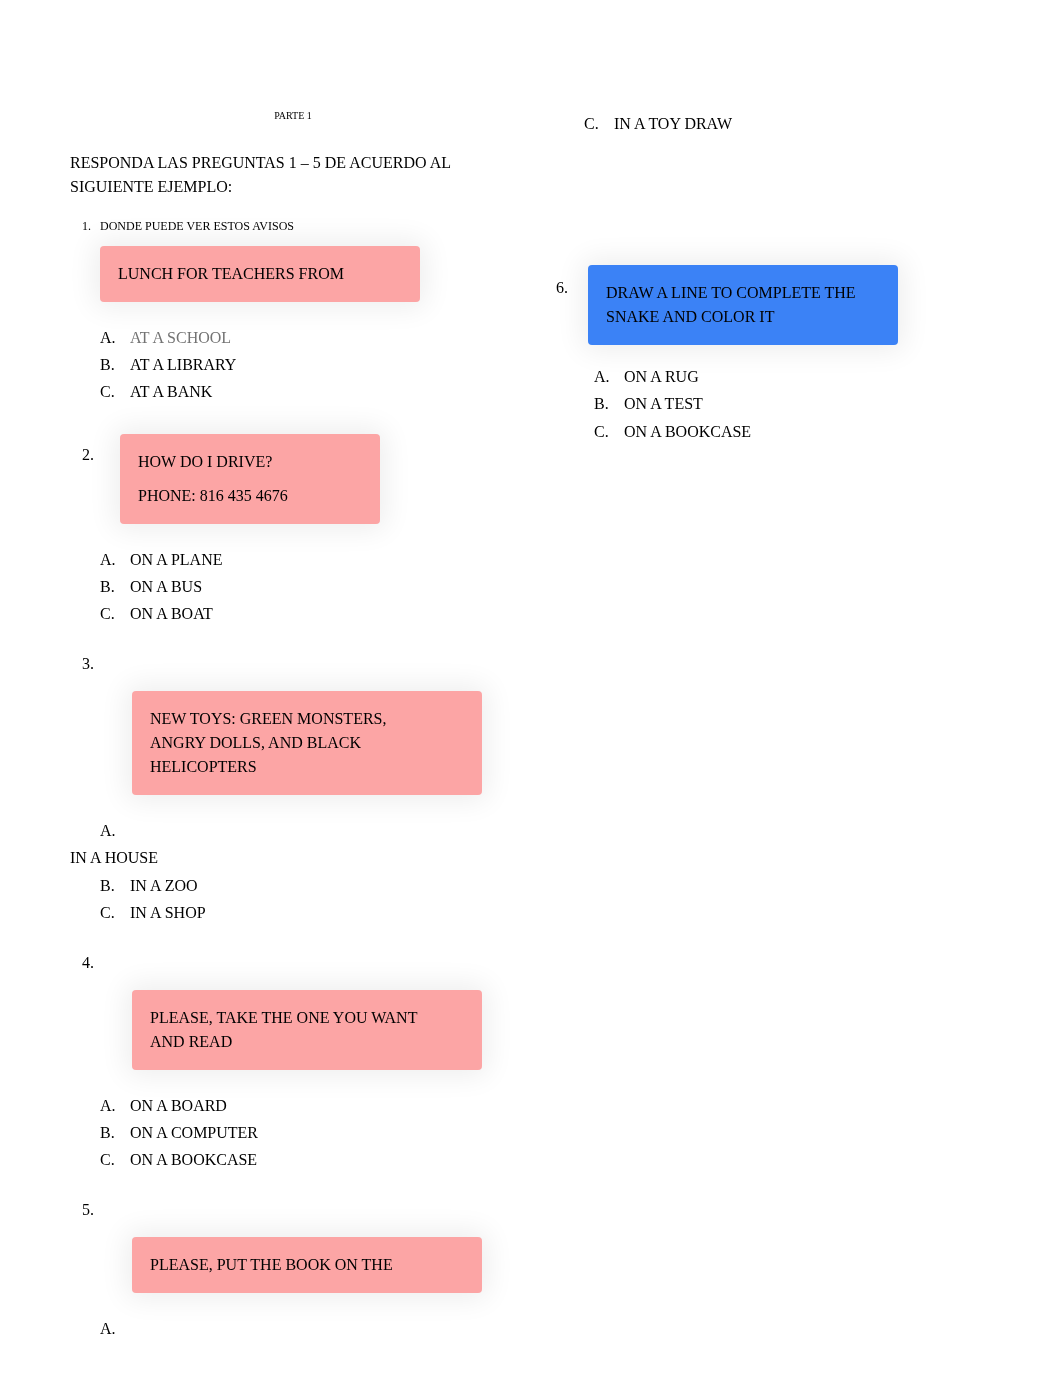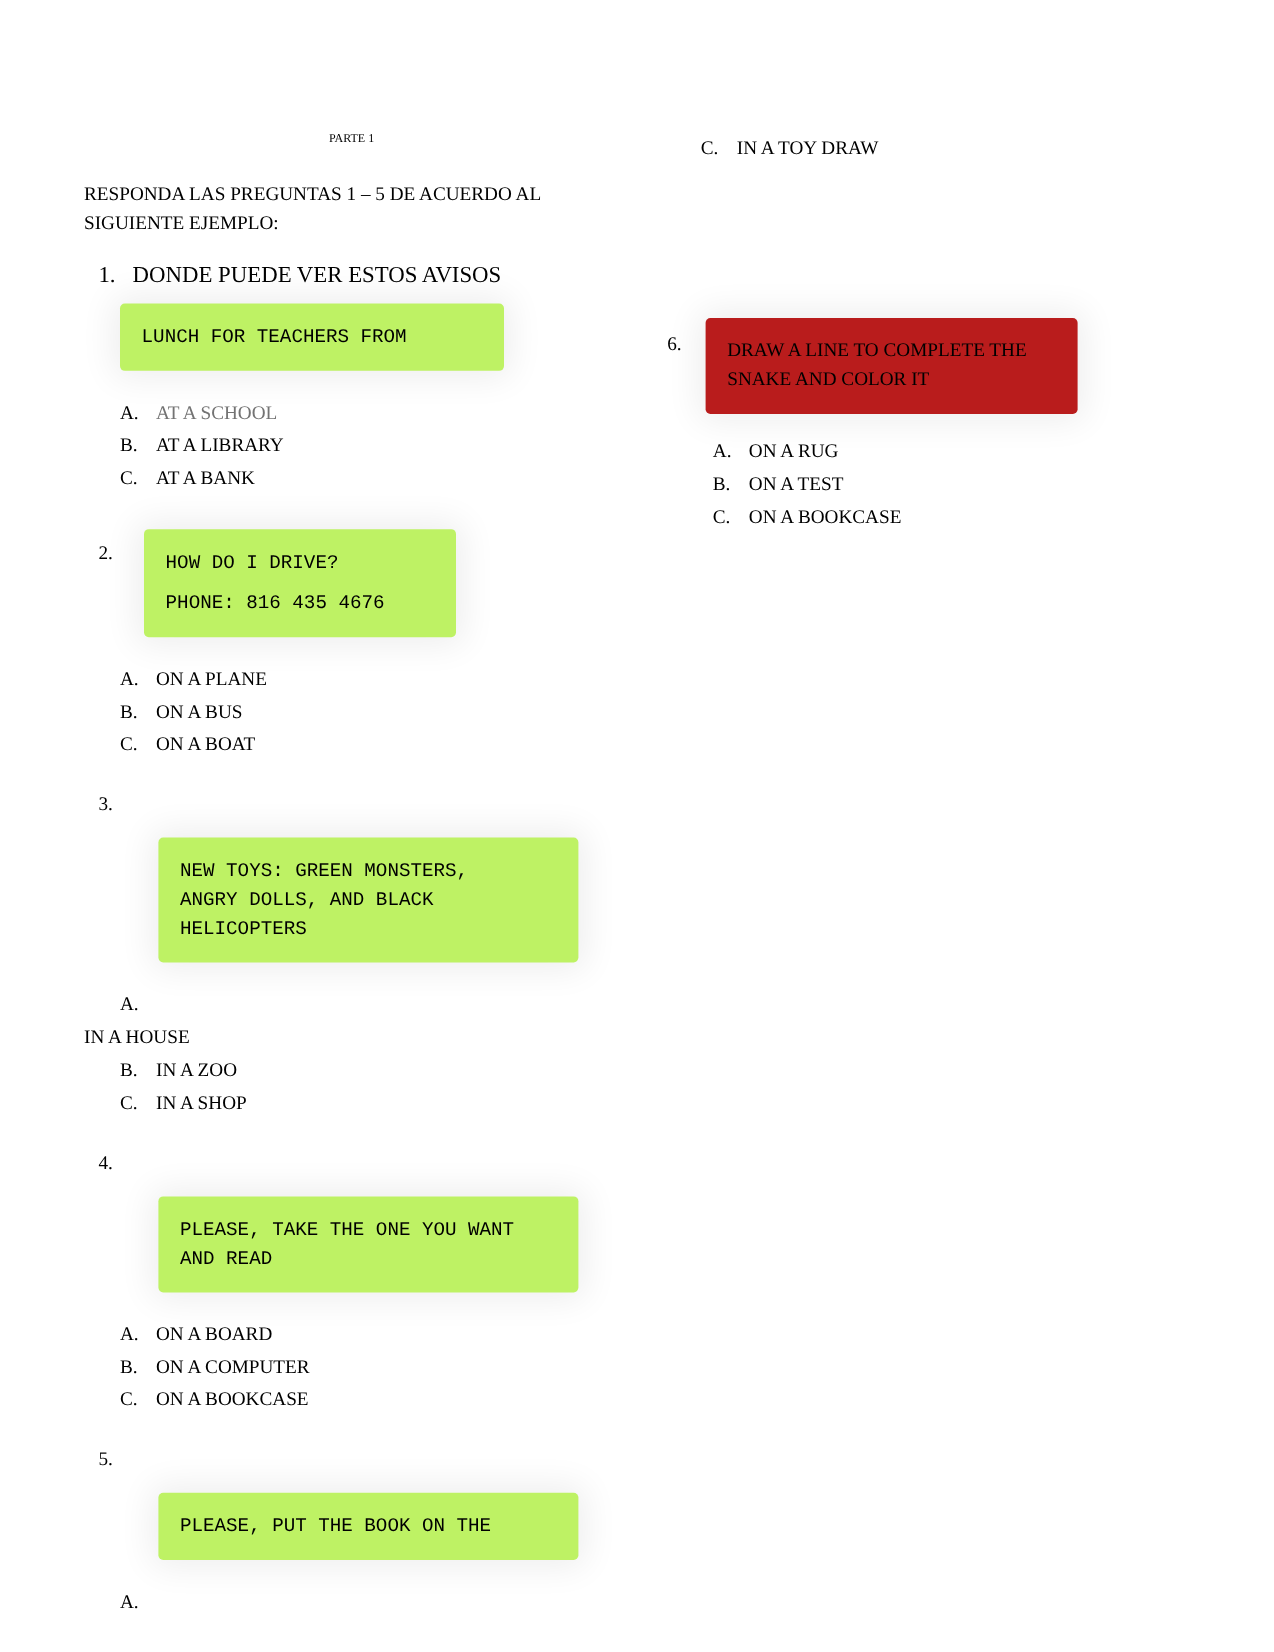--- a/index.html
+++ b/index.html
@@ -39,48 +39,47 @@
       margin-bottom: 20px;
       line-height: 1.5;
       font-family: Liberation Serif, serif;
     }
     .q-block {
       margin-bottom: 28px;
     }
     .q-number-line {
       margin-left: 12px;
       margin-bottom: 12px;
-      font-size: 19px;
+      font-size: 12px;
     }
     .q-number-standalone {
       margin-left: 12px;
       margin-bottom: 18px;
       font-size: 16px;
     }
     .q-row {
       display: flex;
       align-items: flex-start;
     }
     .q-row .q-num {
       margin-left: 12px;
       margin-right: 16px;
       font-size: 16px;
       padding-top: 12px;
     }
     .box {
-      background: #bef264;
+      background: #fca5a5;
       border-radius: 4px;
       padding: 16px 18px;
       margin-left: 30px;
       margin-bottom: 22px;
       line-height: 1.5;
       box-shadow: 0 0 28px 6px rgba(0,0,0,0.07);
       min-width: 260px;
       max-width: 320px;
-      font-family: Liberation Mono, monospace;
     }
     .box-wide {
       min-width: 320px;
       max-width: 350px;
     }
     .box-indented {
       margin-left: 62px;
     }
     .options {
       margin-left: 30px;
@@ -124,21 +123,21 @@
     .q6-row {
       display: flex;
       align-items: flex-start;
     }
     .q6-row .q-num {
       margin-right: 20px;
       padding-top: 14px;
       font-size: 16px;
     }
     .q6-box {
-      background: #b91c1c;
+      background: #3b82f6;
       border-radius: 4px;
       padding: 16px 18px;
       line-height: 1.5;
       box-shadow: 0 0 28px 6px rgba(0,0,0,0.07);
       min-width: 310px;
       font-family: Liberation Serif, serif;
     }
     .q6-options {
       margin-left: 38px;
       margin-top: 18px;

